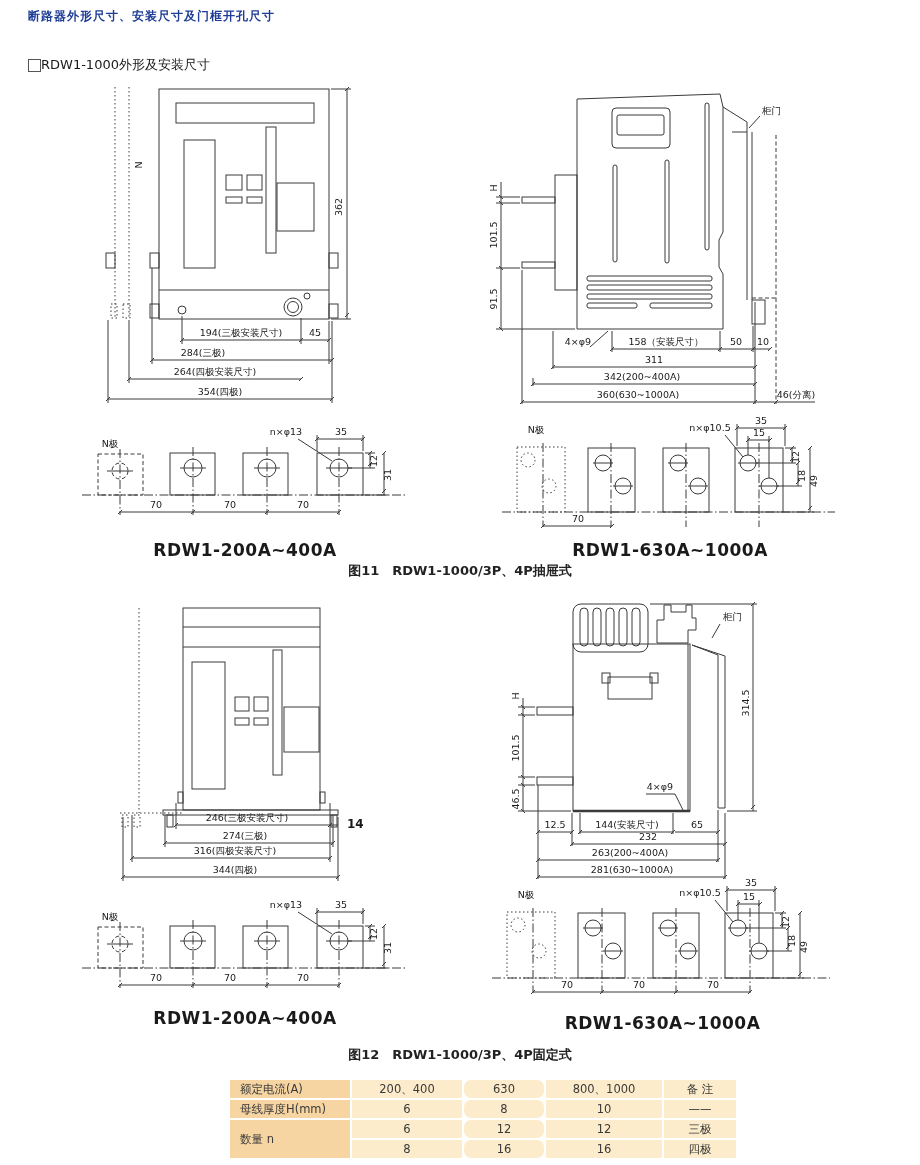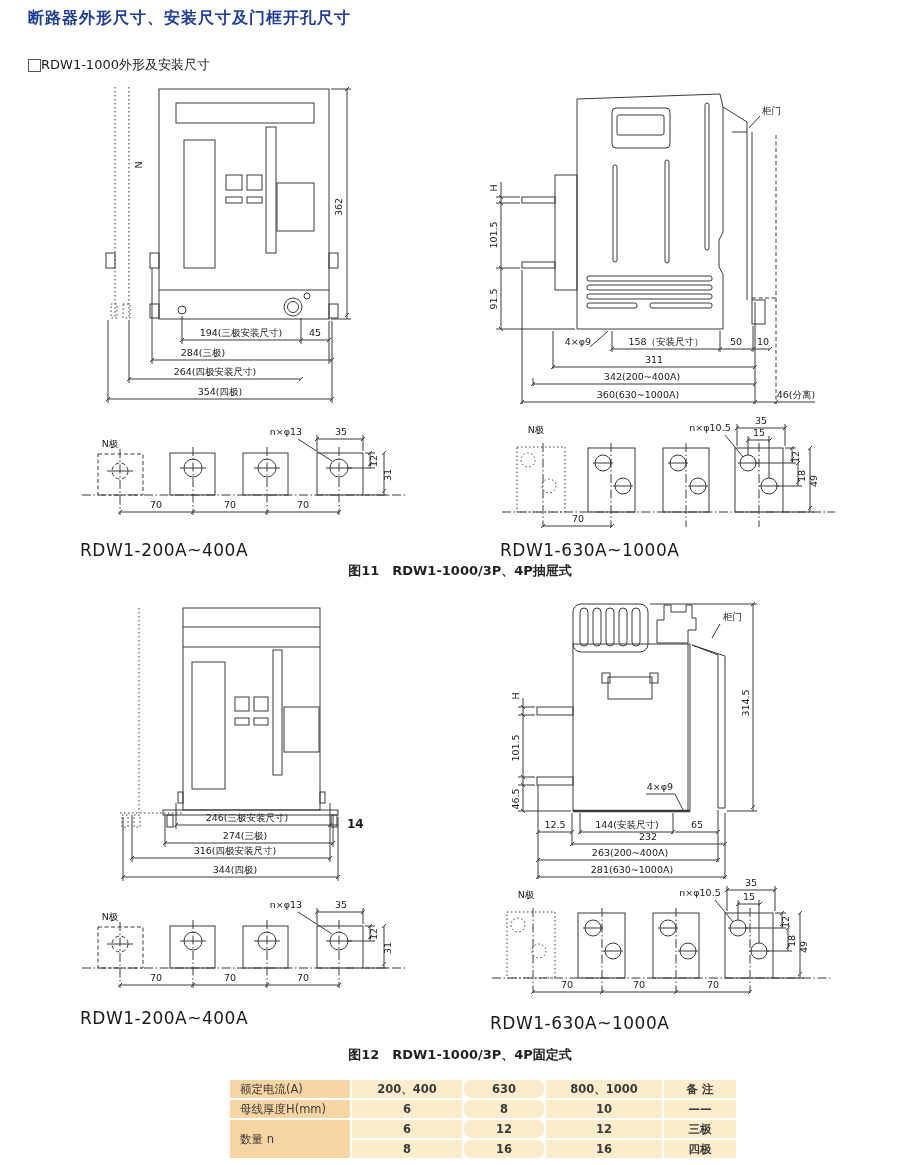--- a/index.html
+++ b/index.html
@@ -1,35 +1,35 @@
 <!DOCTYPE html>
 <html><head>
 <meta charset="utf-8">
 <style>
   html,body{margin:0;padding:0;background:#fff;}
   .page{position:relative;width:920px;height:1165px;background:#ffffff;overflow:hidden;
         font-family:"DejaVu Sans","Liberation Sans",sans-serif;}
-  .title{position:absolute;left:28px;top:8px;font-size:16px;font-weight:bold;color:#1e3d95;letter-spacing:1px;}
+  .title{position:absolute;left:28px;top:8px;font-size:12px;font-weight:bold;color:#1e3d95;letter-spacing:1px;}
   .subtitle{position:absolute;left:28px;top:56px;font-size:13px;color:#1a1a1a;display:flex;align-items:center;gap:0;}
   .chk{width:11px;height:11px;border:1.5px solid #555;display:inline-block;background:#fff;}
   .fig{position:absolute;}
   .ln{stroke:#3a3a3a;fill:none;stroke-width:1;}
   .dash{stroke-dasharray:4 2.5;}
   .dot{stroke-dasharray:1.5 2.5;}
   .dashdot{stroke-dasharray:9 2.5 1.5 2.5;}
   text.d{font-family:"DejaVu Sans","Liberation Sans",sans-serif;font-size:9.5px;fill:#1a1a1a;stroke:none;}
   text.dc{text-anchor:middle;}
   text.big{font-size:12px;font-weight:bold;}
-  .cap{position:absolute;font-size:17px;font-weight:400;color:#1a1a1a;letter-spacing:0.5px;}
+  .cap{position:absolute;text-align:center;font-size:17px;font-weight:700;color:#1a1a1a;letter-spacing:0.5px;}
   .figcap{position:absolute;text-align:center;font-size:13px;font-weight:600;color:#222;}
   table.spec{position:absolute;left:228px;top:1078px;border-collapse:separate;border-spacing:2px;
              font-size:11.5px;color:#3a3a3a;}
   table.spec td{height:16px;padding:1px 10px;}
   td.th{background:#f7d5a2;text-align:left;width:100px;padding-left:9px;}
-  td.tdv{background:#fdeccb;text-align:center;font-weight:bold;}
+  td.tdv{background:#fdeccb;text-align:center;}
   td.c1{width:90px;} td.c2{width:60px;border-radius:7px;} td.c3{width:96px;margin-top:36px;} td.c4{width:52px;}
 </style>
 </head>
 <body>
 
 <div class="page">
 
   <div class="title">断路器外形尺寸、安装尺寸及门框开孔尺寸</div>
   <div class="subtitle">
     <span class="chk"></span>

